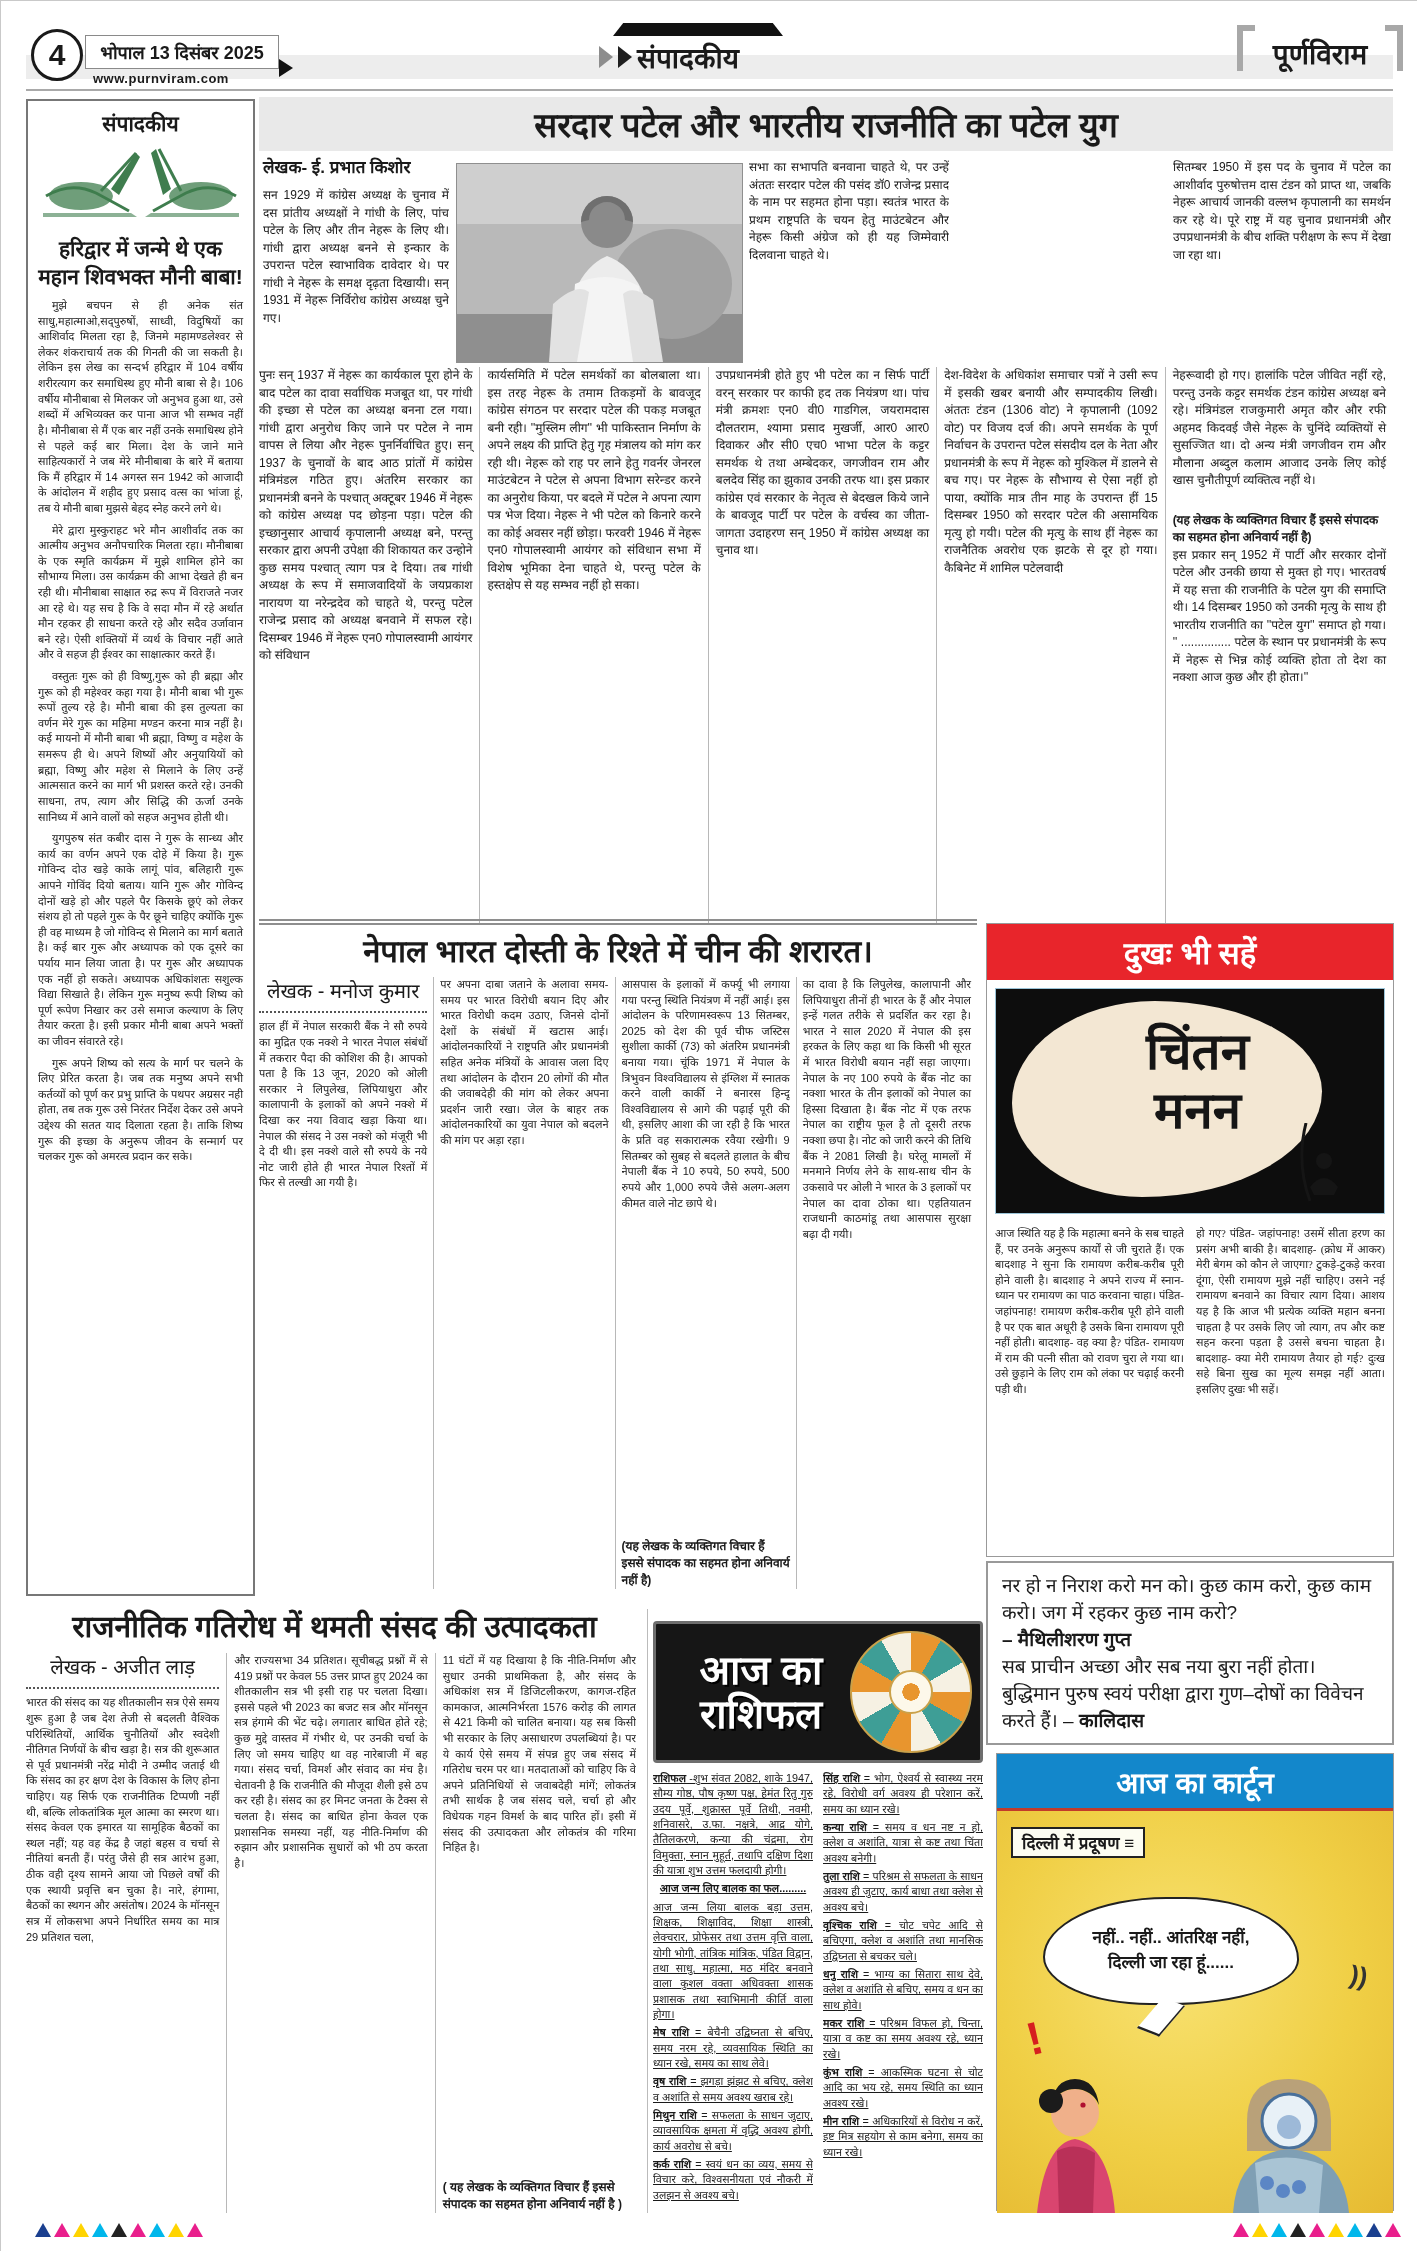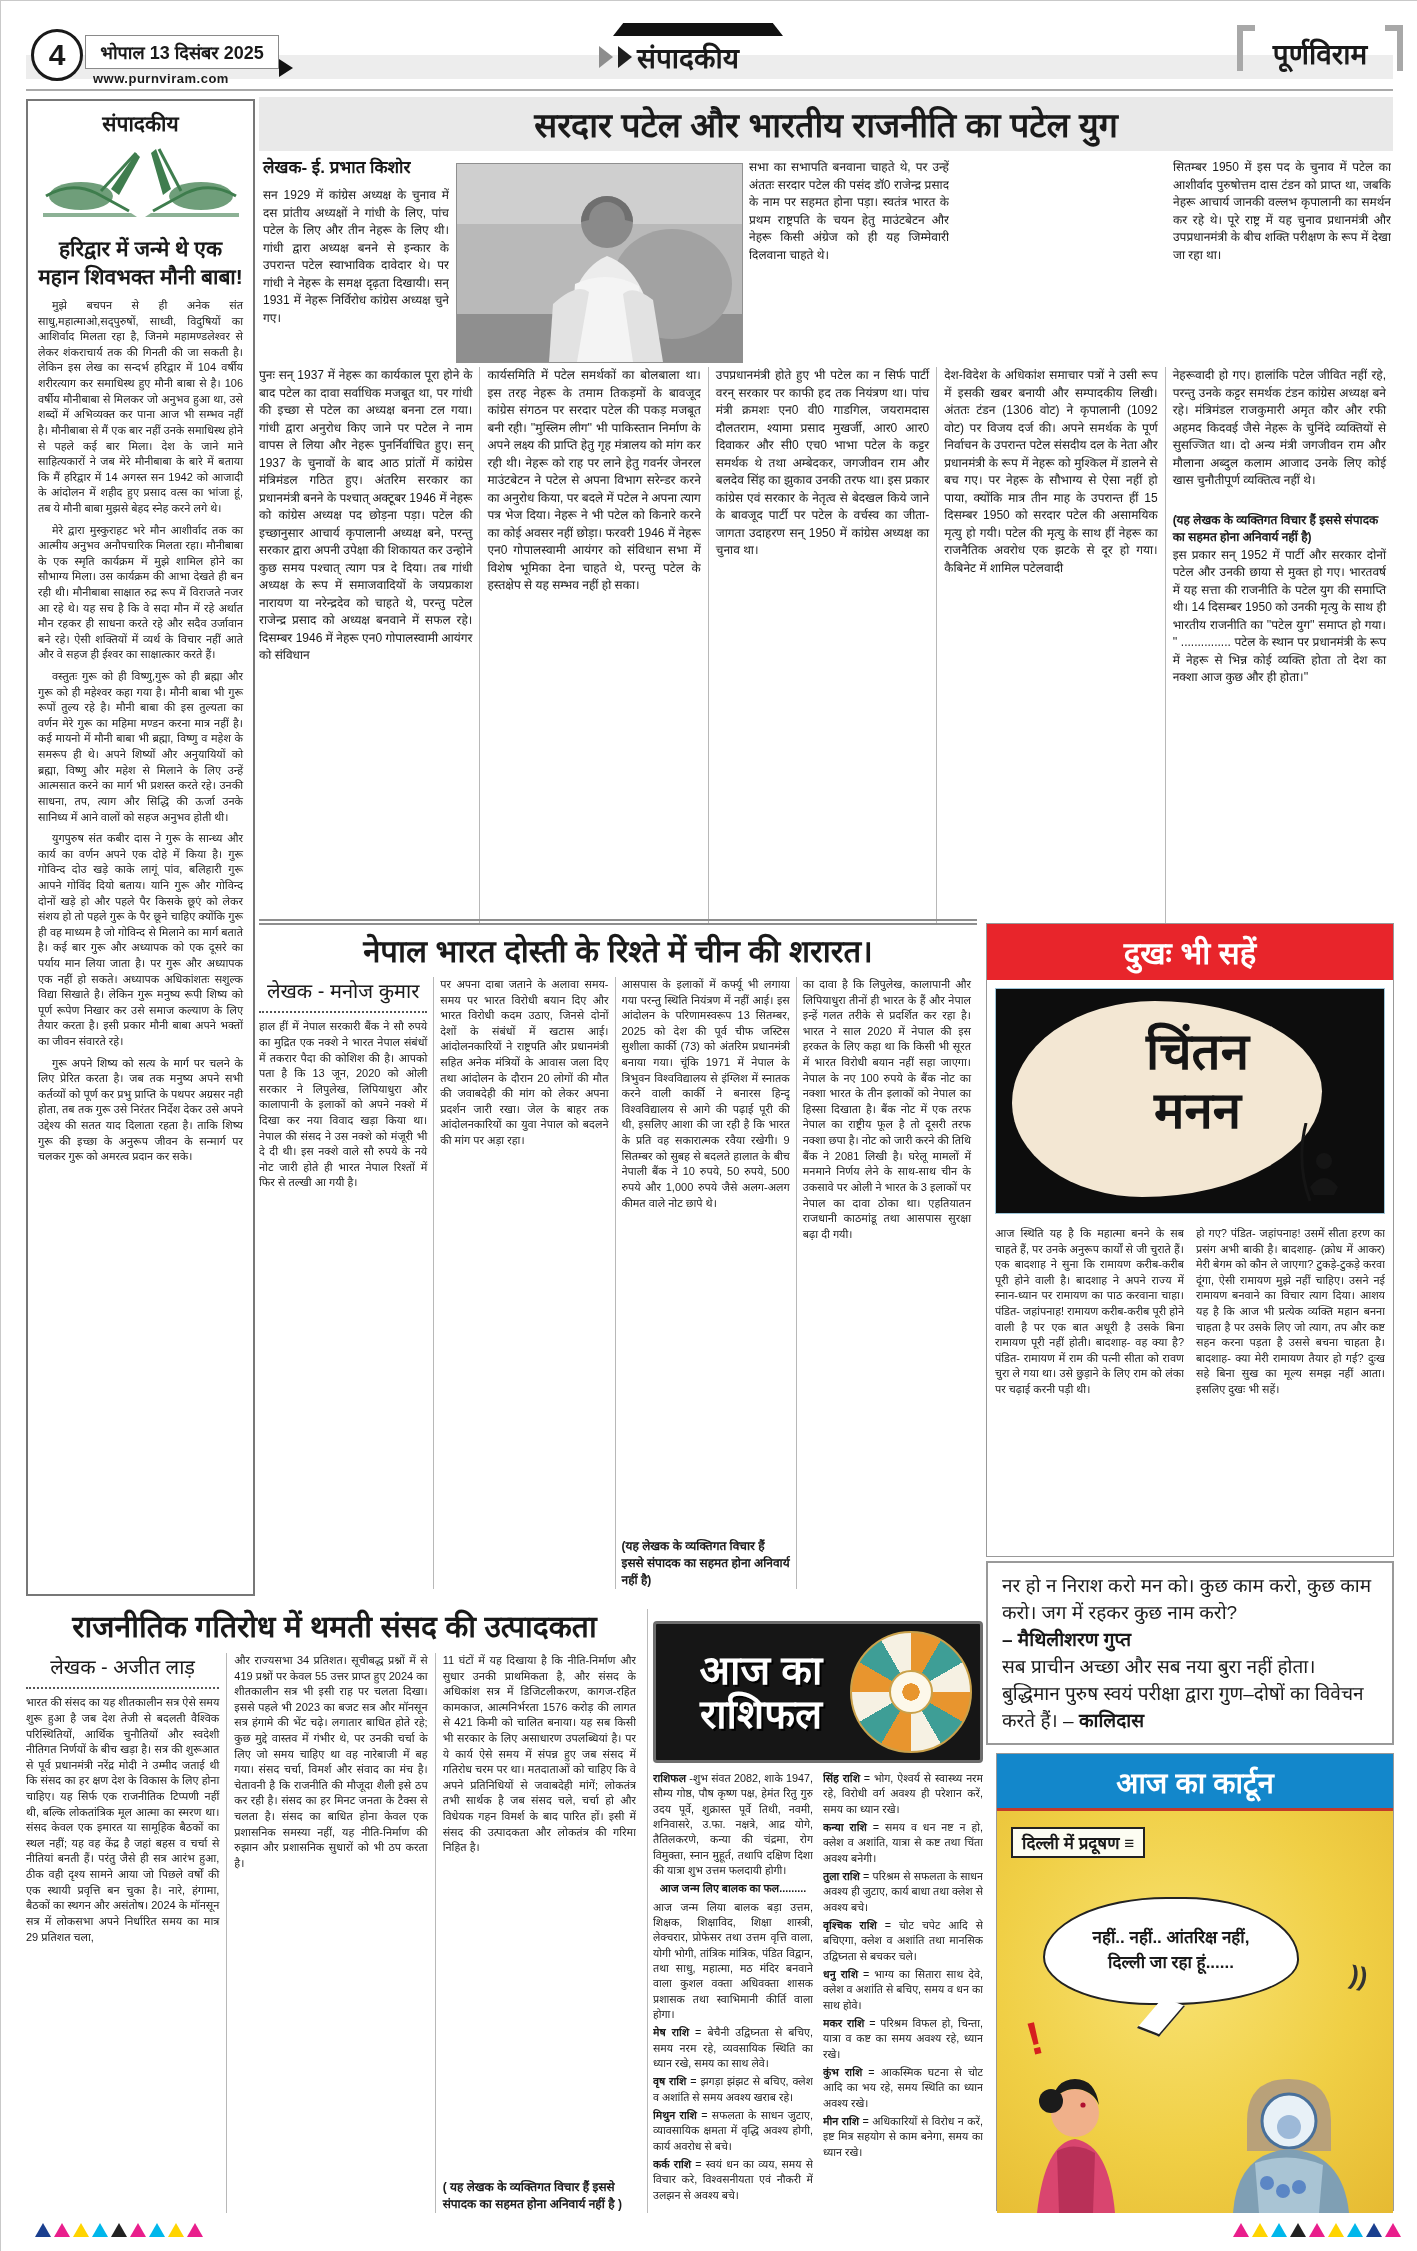--- a/index.html
+++ b/index.html
@@ -55,21 +55,21 @@
   .nepal-body .c:first-child{border-left:none;padding-left:0;}
   .byline2{font-size:20px;font-weight:normal;text-align:center;padding-bottom:6px;margin-bottom:6px;border-bottom:2px dotted #555;}
   
   .dukh{left:985px;top:922px;width:408px;height:634px;border:1px solid #999;box-sizing:border-box;}
   .dukh-banner{height:56px;background:#e8252b;display:flex;align-items:center;justify-content:center;}
   .dukh-title{color:#fff;font-size:31px;font-weight:bold;}
   .dukh-img{margin:8px;height:224px;background:#0d0d0d;position:relative;overflow:hidden;border:1px solid #9bc4d8;}
   .blob{position:absolute;left:16px;top:12px;width:310px;height:196px;background:#f3e7d3;
         border-radius:46% 54% 58% 42% / 52% 46% 54% 48%;}
   .chintan{position:absolute;left:150px;top:34px;font-size:51px;font-weight:bold;color:#151515;line-height:1.15;text-align:center;}
-  .dukh-text{margin:12px 8px;height:322px;display:flex;gap:12px;}
+  .dukh-text{margin:12px 8px;height:322px;display:flex;gap:12px;font-family:Liberation Serif, serif;}
   .dukh-text .c{flex:1;overflow:hidden;}
   
   .quotes{left:985px;top:1560px;width:408px;height:184px;border:2px solid #999;box-sizing:border-box;padding:10px 14px;
           font-size:19px;line-height:1.42;}
   
   .parl-headline{left:25px;top:1604px;width:617px;font-size:30px;font-weight:bold;text-align:center;}
   .parl-body{left:25px;top:1652px;width:617px;height:560px;display:flex;}
   .parl-body .c{flex:1;padding:0 7px;border-left:1px solid #b8b8b8;box-sizing:border-box;overflow:hidden;display:flex;flex-direction:column;}
   .parl-body .c:first-child{border-left:none;padding-left:0;}
   .vrule{left:646px;top:1608px;width:1px;height:604px;background:#bbb;}
@@ -81,21 +81,21 @@
   .wheel{width:118px;height:118px;border-radius:50%;margin-right:8px;position:relative;flex:none;
          background:conic-gradient(#e8952e 0 30deg,#3e9e96 30deg 60deg,#f6f1e3 60deg 90deg,
                     #e8952e 90deg 120deg,#3e9e96 120deg 150deg,#f6f1e3 150deg 180deg,
                     #e8952e 180deg 210deg,#3e9e96 210deg 240deg,#f6f1e3 240deg 270deg,
                     #e8952e 270deg 300deg,#3e9e96 300deg 330deg,#f6f1e3 330deg 360deg);
          border:2px solid #caa14a;}
   .wheel::after{content:"";position:absolute;left:37px;top:37px;width:44px;height:44px;border-radius:50%;
                 background:radial-gradient(#e8952e 0 30%,#fdf8ea 31% 100%);border:2px solid #caa14a;box-sizing:border-box;}
   .rash-body{left:652px;top:1770px;width:330px;height:442px;display:flex;gap:10px;}
   .rash-body .c{flex:1;overflow:hidden;font-size:10.8px;line-height:1.42;}
-  .rash-body p{margin:0 0 3px;}
+  .rash-body p{margin:0 0 3px;text-decoration:underline;}
   .balak-h{font-weight:bold;text-align:center;margin:3px 0;}
   
   .cartoon{left:995px;top:1752px;width:398px;height:458px;border:1px solid #999;box-sizing:border-box;}
   .cartoon-banner{height:54px;background:#1387cb;display:flex;align-items:center;justify-content:center;}
   .cartoon-title{color:#fff;font-size:29px;font-weight:bold;}
   .cartoon-area{position:relative;height:402px;background:radial-gradient(circle at 45% 40%,#f8e272 0%,#f0cf45 55%,#e6ba32 100%);
                 border-top:3px solid #c23b2a;overflow:hidden;}
   .cap-box{position:absolute;left:14px;top:16px;border:2px solid #222;background:#fdfdf2;padding:2px 9px;
            font-size:17px;font-weight:bold;}
   .bubble{position:absolute;left:46px;top:86px;width:252px;height:104px;background:#fff;border:2px solid #222;

